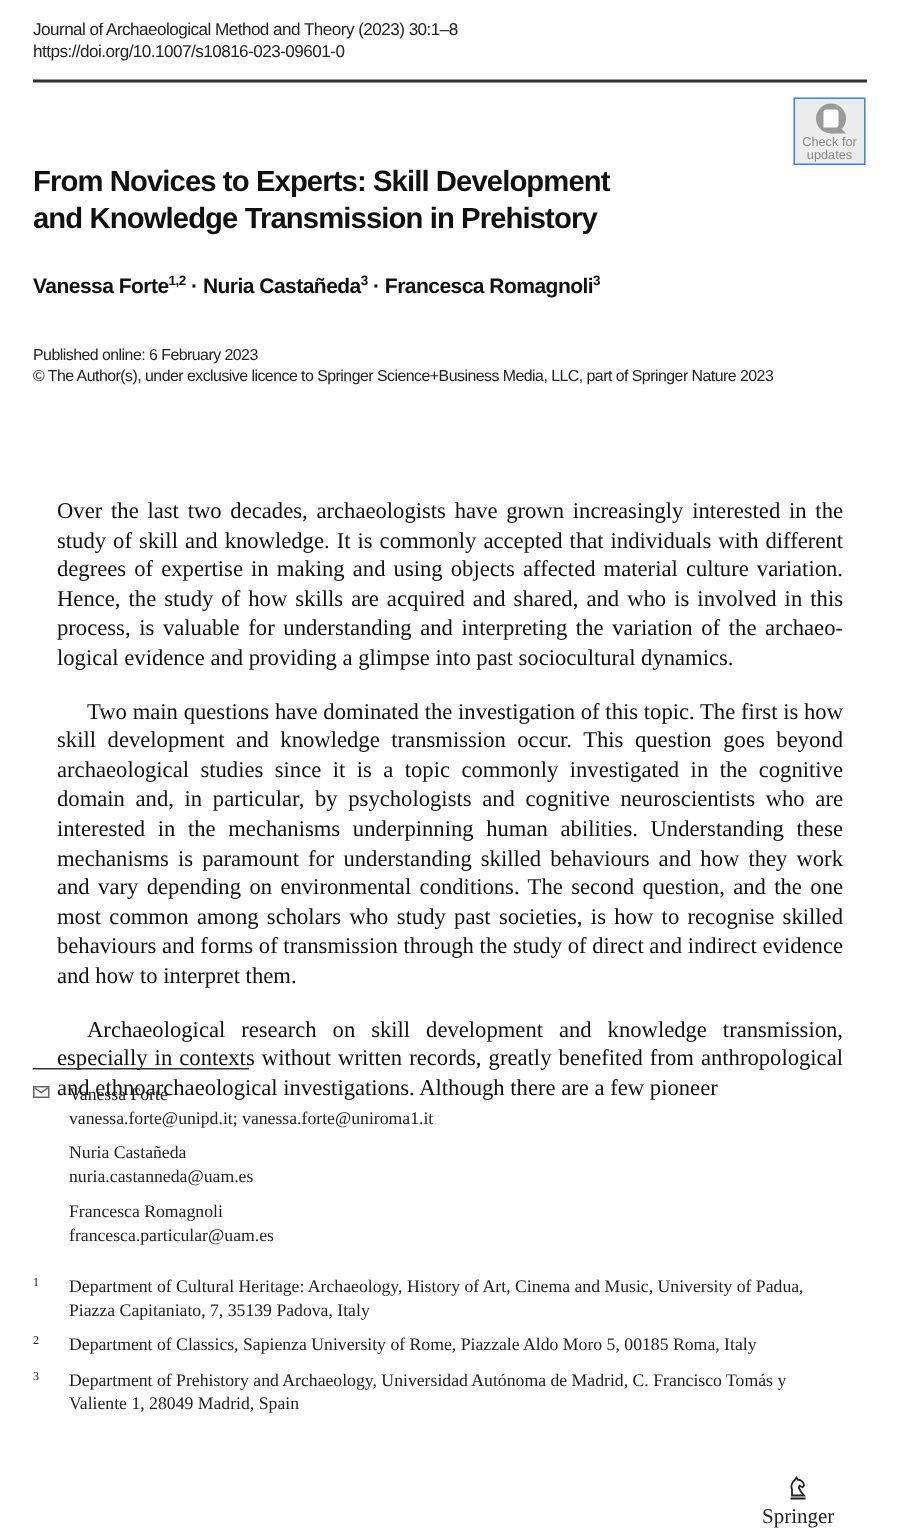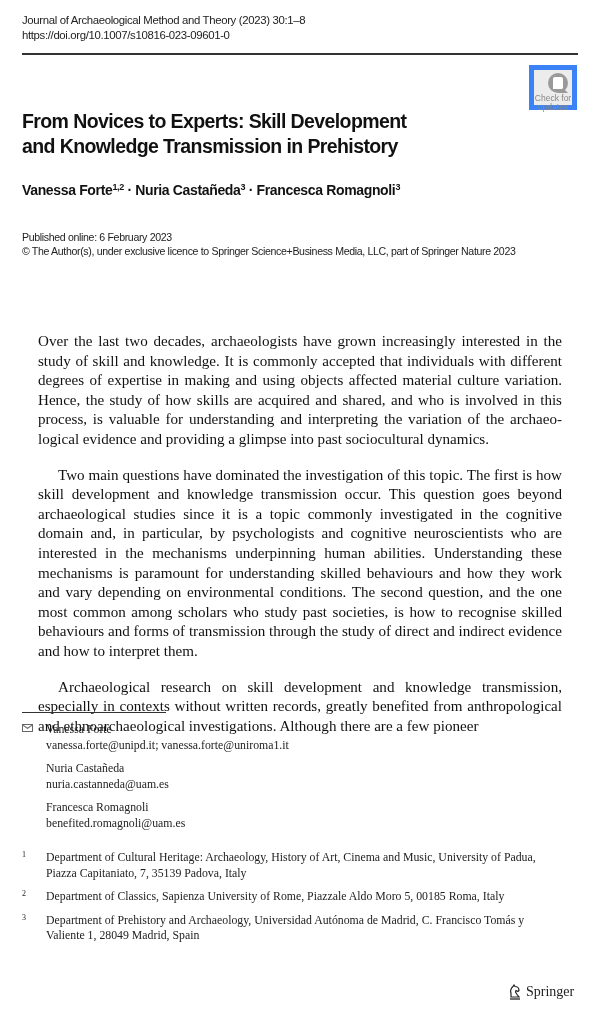--- a/index.html
+++ b/index.html
@@ -3,21 +3,21 @@
   <meta charset="utf-8">
   <style>
     html, body { margin: 0; padding: 0; background: #ffffff; }
     body { width: 612px; height: 1024px; position: relative; overflow: hidden; color: #111; }
     .sans { font-family: "Liberation Sans", "DejaVu Sans", sans-serif; }
     .serif { font-family: "Liberation Serif", "DejaVu Serif", serif; }
 
     .header { position: absolute; left: 22px; top: 13px; font-size: 11.4px; line-height: 15px; letter-spacing: -0.35px; color: #222; }
     .top-rule { position: absolute; left: 22px; top: 53px; width: 556px; height: 2px; background: #333; }
 
-    .crossmark { position: absolute; left: 529px; top: 65px; width: 48px; height: 45px; background: #ececec; border: 5px solid #3b82f6; box-sizing: border-box; text-align: center; }
+    .crossmark { position: absolute; left: 529px; top: 65px; width: 48px; height: 45px; background: #ececec; border: 1px solid #3b82f6; box-sizing: border-box; text-align: center; }
     .crossmark .cm-circle { position: absolute; left: 14px; top: 3px; width: 20px; height: 20px; border-radius: 50%; background: #9a9a9a; }
     .crossmark .cm-inner { position: absolute; left: 5px; top: 4px; width: 10px; height: 12px; background: #fff; border-radius: 2px 2px 0 0; }
     .crossmark .cm-notch { position: absolute; left: 5px; top: 11px; width: 0; height: 0; border-left: 5px solid transparent; border-right: 5px solid transparent; border-bottom: 5px solid #9a9a9a; }
     .crossmark .cm-text { position: absolute; left: 0; top: 24px; width: 100%; font-size: 8.5px; line-height: 9px; color: #888; }
 
     .title { position: absolute; left: 22px; top: 109px; font-size: 19.5px; line-height: 25px; font-weight: bold; letter-spacing: -0.6px; color: #111; }
     .authors { position: absolute; left: 22px; top: 182px; font-size: 14px; font-weight: bold; letter-spacing: -0.35px; color: #111; }
     .authors sup { font-size: 9px; vertical-align: 5px; font-weight: bold; margin-top: 16px; }
 
     .pubinfo { position: absolute; left: 22px; top: 230px; font-size: 10.6px; line-height: 14px; letter-spacing: -0.35px; color: #222; width: 560px; }
@@ -32,21 +32,21 @@
     .contact { position: relative; padding-left: 24px; margin-bottom: 8px; }
     .mail-icon { position: absolute; left: 0; top: 2px; width: 11px; height: 8px; border: 1px solid #666; box-sizing: border-box; overflow: hidden; }
     .mail-icon::before, .mail-icon::after { content: ""; position: absolute; top: -1px; width: 7px; height: 1px; background: #666; }
     .mail-icon::before { left: -1px; transform: rotate(35deg); transform-origin: left; }
     .mail-icon::after { right: -1px; transform: rotate(-35deg); transform-origin: right; }
 
     .affiliations { position: absolute; left: 22px; top: 850px; font-size: 11.8px; line-height: 15.5px; color: #222; width: 540px; }
     .aff { position: relative; padding-left: 24px; margin-bottom: 8px; }
     .aff .num { position: absolute; left: 0; top: -3px; font-size: 8px; }
 
-    .springer { position: absolute; left: 508px; top: 984px; font-size: 14px; color: #222; display: flex; align-items: center; gap: 4px; }
+    .springer { position: absolute; left: 508px; top: 984px; font-size: 14px; color: #222; display: flex; align-items: center; gap: 4px; flex-direction: column; }
     .horse-icon { width: 14px; height: 16px; }
   </style>
 </head>
 <body>
 
 <div class="header sans">
   <div>Journal of Archaeological Method and Theory (2023) 30:1–8</div>
   <div>https://doi.org/10.1007/s10816-023-09601-0</div>
 </div>
 <div class="top-rule"></div>
@@ -90,21 +90,21 @@
     <span class="mail-icon"></span>
     <div>Vanessa Forte</div>
     <div>vanessa.forte@unipd.it; vanessa.forte@uniroma1.it</div>
   </div>
   <div class="contact">
     <div>Nuria Castañeda</div>
     <div>nuria.castanneda@uam.es</div>
   </div>
   <div class="contact">
     <div>Francesca Romagnoli</div>
-    <div>benefited.romagnoli@uam.es</div>
+    <div>francesca.particular@uam.es</div>
   </div>
 </div>
 
 <div class="affiliations serif">
   <div class="aff">
     <span class="num">1</span>
     <div>Department of Cultural Heritage: Archaeology, History of Art, Cinema and Music, University of Padua, Piazza Capitaniato, 7, 35139 Padova, Italy</div>
   </div>
   <div class="aff">
     <span class="num">2</span>

